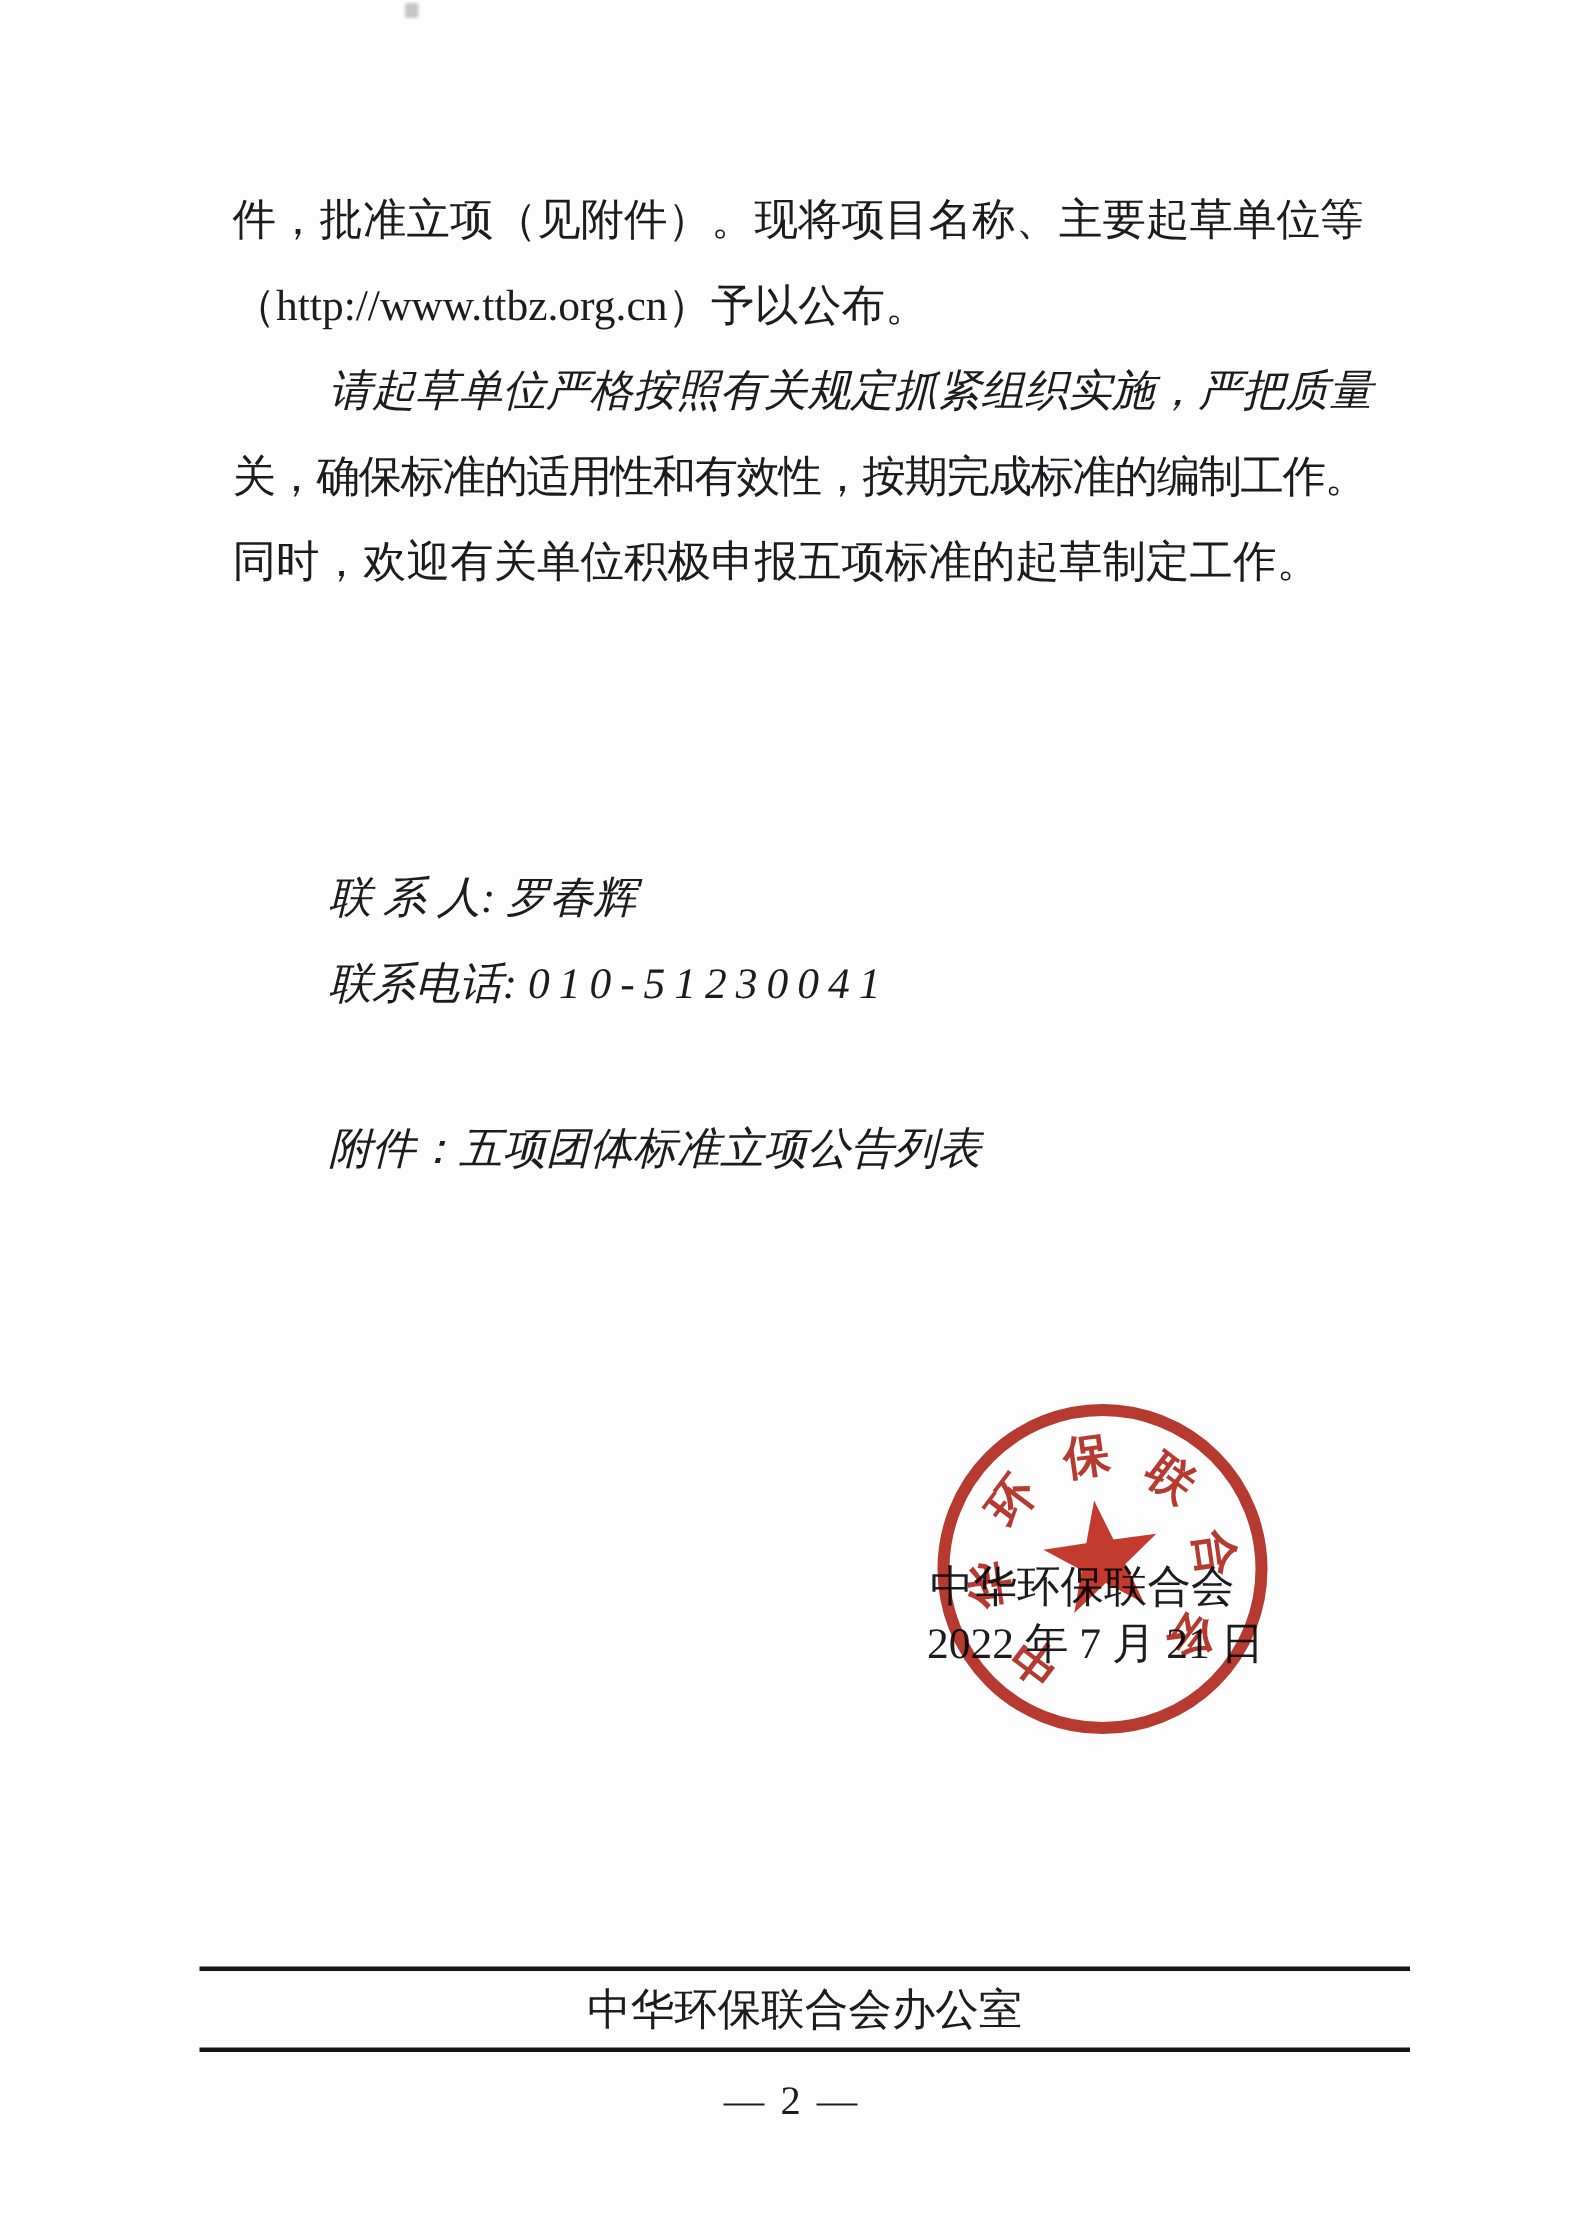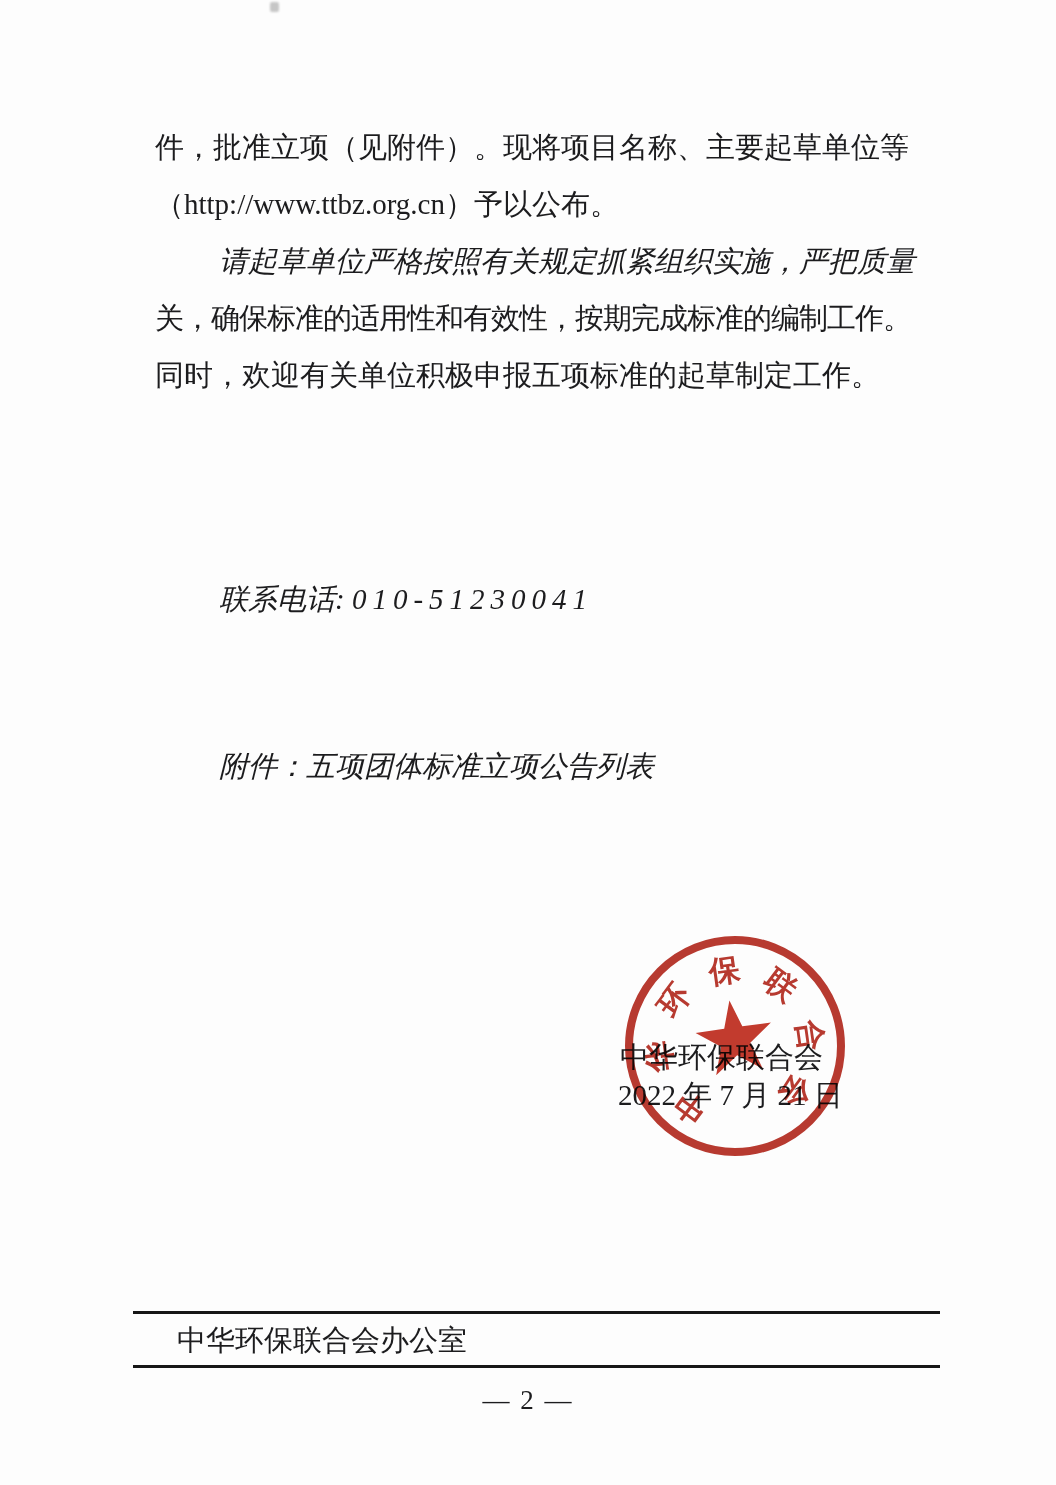--- a/index.html
+++ b/index.html
@@ -59,25 +59,25 @@
   }
 
   
   .footer-rule {
     position: absolute; left: 133px; width: 807px; height: 3px;
     background: #161616;
   }
   .rule-top { top: 1311px; }
   .rule-bottom { top: 1365px; }
   .footer-row {
-    position: absolute; left: 147px; top: 1320px; width: 807px;
+    position: absolute; left: 133px; top: 1320px; width: 807px;
     box-sizing: border-box;
     padding: 0 30px 0 30px;
     display: flex; justify-content: space-between; align-items: center;
-    font-size: 29px; line-height: 40px; white-space: nowrap;
+    font-size: 29px; line-height: 40px; white-space: nowrap; flex-direction: column;
   }
   .page-number {
     position: absolute; left: 0; top: 1385px; width: 1056px;
     text-align: center; font-size: 27px; letter-spacing: 2px;
   }
 
   .scan-artifact {
     position: absolute; left: 270px; top: 2px; width: 9px; height: 10px;
     background: #9a9a9a; opacity: 0.55; filter: blur(1px);
     border-radius: 2px;
@@ -92,20 +92,24 @@
 
   <div class="text-block para1">
     <div class="line">件，批准立项（见附件）。现将项目名称、主要起草单位等</div>
     <div class="line">（http://www.ttbz.org.cn）予以公布。</div>
     <div class="line indent">请起草单位严格按照有关规定抓紧组织实施，严把质量</div>
     <div class="line tight">关，确保标准的适用性和有效性，按期完成标准的编制工作。</div>
     <div class="line">同时，欢迎有关单位积极申报五项标准的起草制定工作。</div>
   </div>
 
   <div class="text-block contact-block">
+    <div class="line indent">
+      <span>联 系 人:</span>
+      <span>罗春辉</span>
+    </div>
     <div class="line indent">
       <span>联系电话:</span>
       <span class="phone-number">010-51230041</span>
     </div>
   </div>
 
   <div class="text-block attachment-block">
     <div class="line indent">
       <span>附件：</span><span>五项团体标准立项公告列表</span>
     </div>

